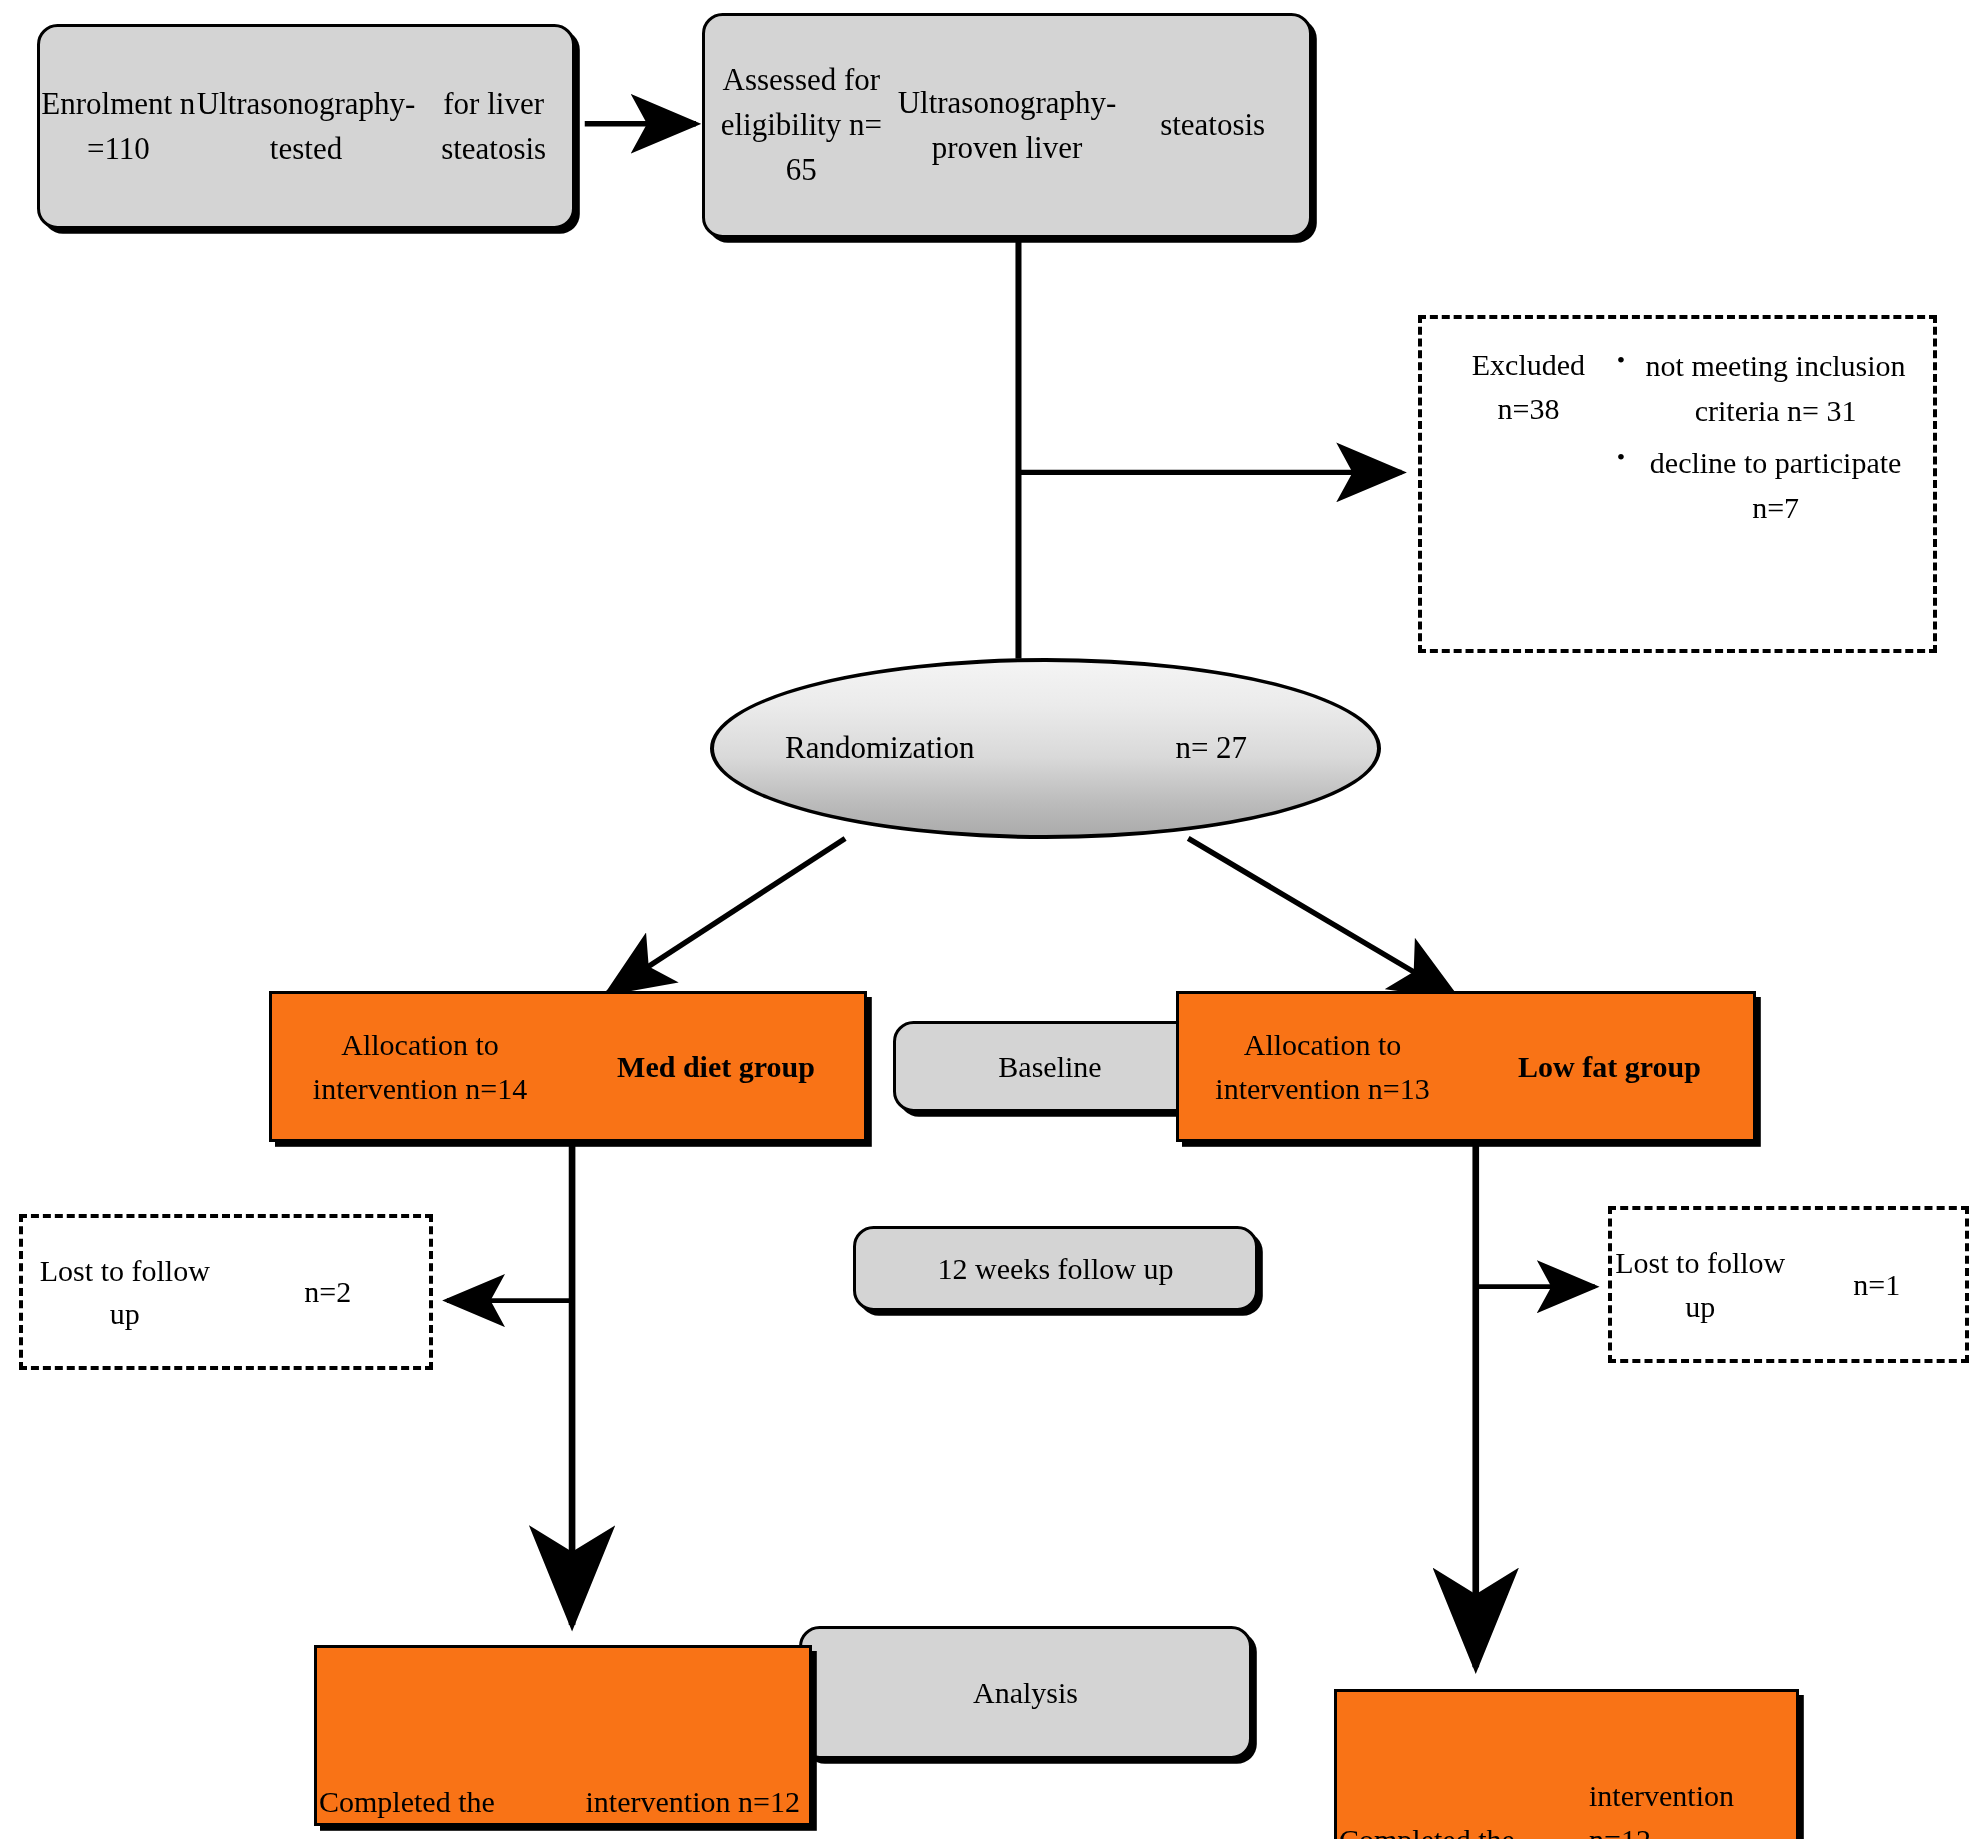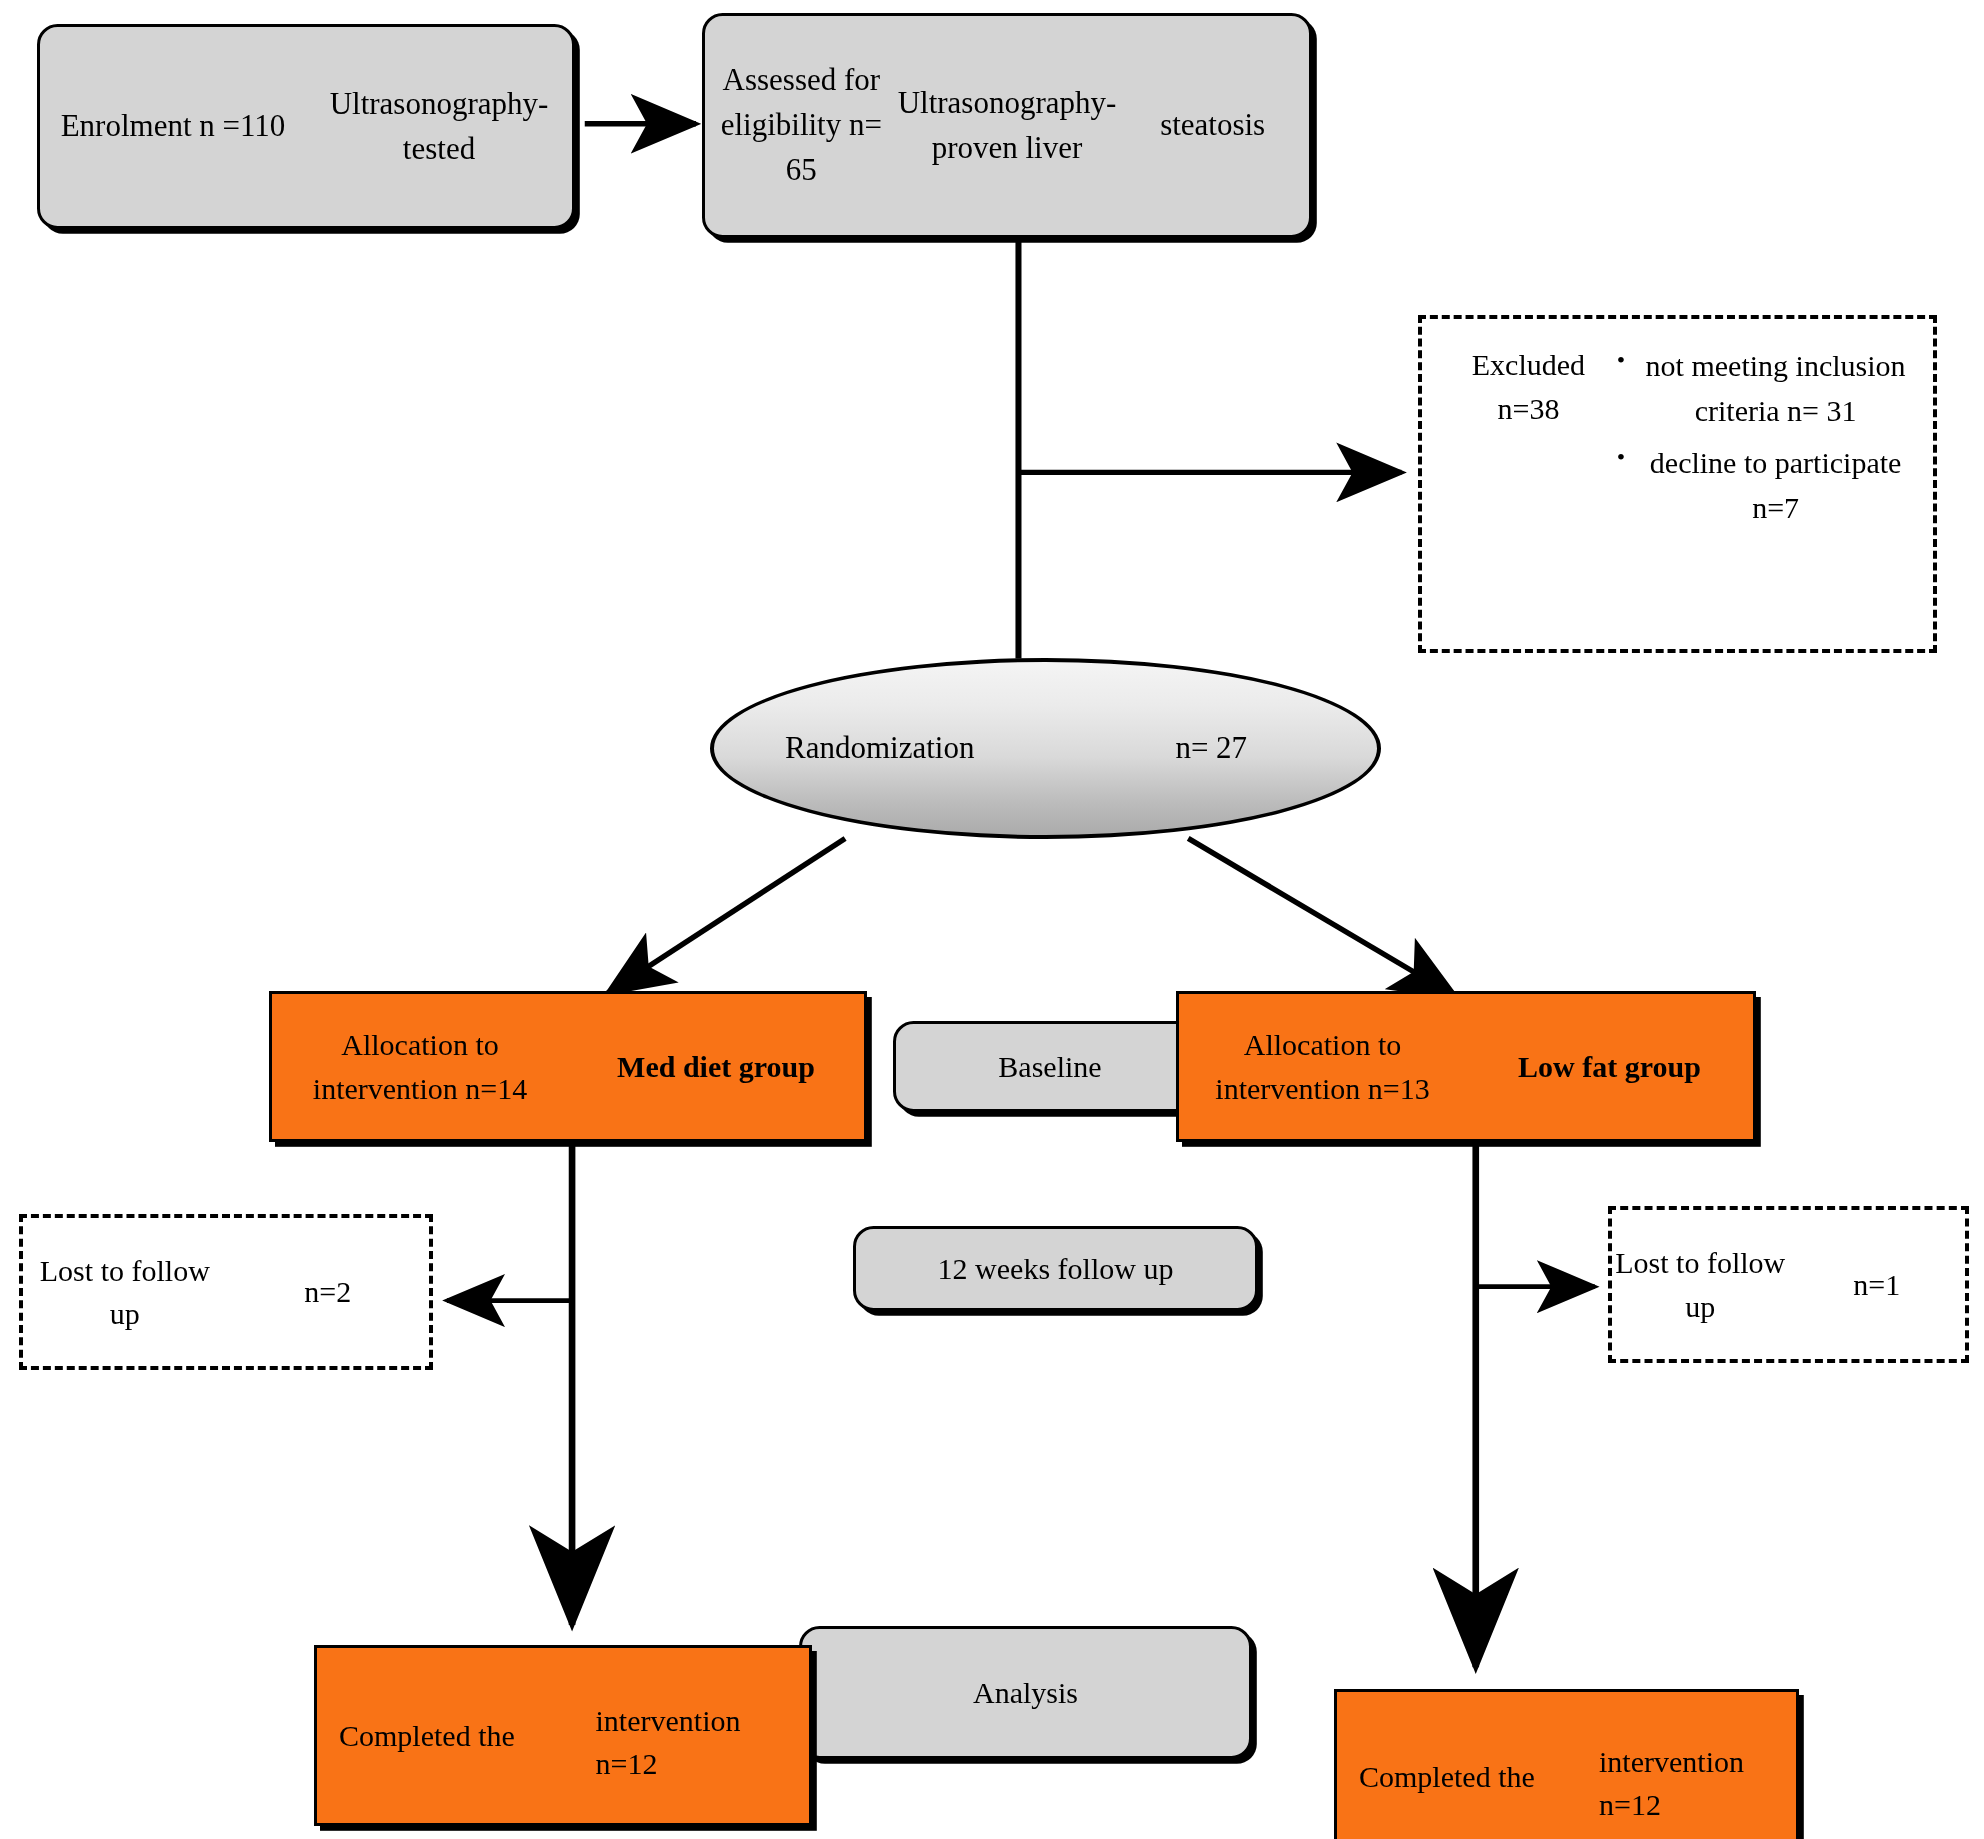--- a/index.html
+++ b/index.html
@@ -83,21 +83,21 @@
     padding-left: 23px;
     margin-bottom: 7.2px;
     line-height: 1.5;
   }
   .excluded li .bullet {
     position: absolute;
     left: 1.2px;
     top: -1.2px;
     font-size: 24px;
   }
-  .leftpad { text-align: left; align-items: center; padding-left: 22px; gap: 43px; }
+  .leftpad { text-align: left; align-items: flex-end; padding-left: 2px; gap: 43px; }
 </style>
 </head>
 <body>
 
 <div id="canvas">
 
   <svg id="edges" viewBox="0 0 3286 3046" width="1985" height="1840" xmlns="http://www.w3.org/2000/svg">
     <defs>
       <marker id="arw" markerWidth="13" markerHeight="11" refX="12" refY="5.5" orient="auto" markerUnits="strokeWidth">
         <path d="M0,0 L13,5.5 L0,11 L3,5.5 Z" fill="#000000"></path>
@@ -122,20 +122,21 @@
     <line x1="947" y1="2153" x2="740" y2="2153" stroke="#000000" stroke-width="8" marker-end="url(#arw)"></line>
 
     <line x1="2443" y1="1895" x2="2443" y2="2760" stroke="#000000" stroke-width="11" marker-end="url(#arwThin)"></line>
 
     <line x1="2443" y1="2130" x2="2640" y2="2130" stroke="#000000" stroke-width="8" marker-end="url(#arw)"></line>
   </svg>
 
   <div class="node shaded t52" style="left:37px; top:24px; width:538px; height:205px;">
     <span class="line">Enrolment n =110</span>
     <span class="line">Ultrasonography-tested</span>
+    <span class="line">for liver steatosis</span>
   </div>
 
   <div class="node shaded t52" style="left:702px; top:13.3px; width:610px; height:225px;">
     <span class="line">Assessed for eligibility n= 65</span>
     <span class="line">Ultrasonography-proven liver</span>
     <span class="line">steatosis</span>
   </div>
 
   <div class="node dashed excluded t50" style="left:1418px; top:315px; width:519px; height:338px;">
     <span class="hdr">Excluded n=38</span>

